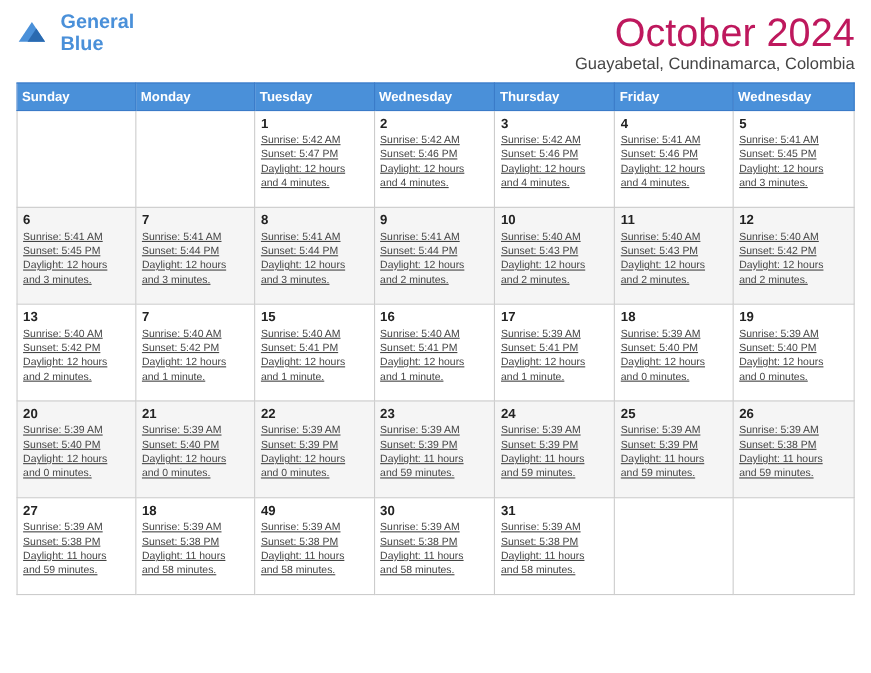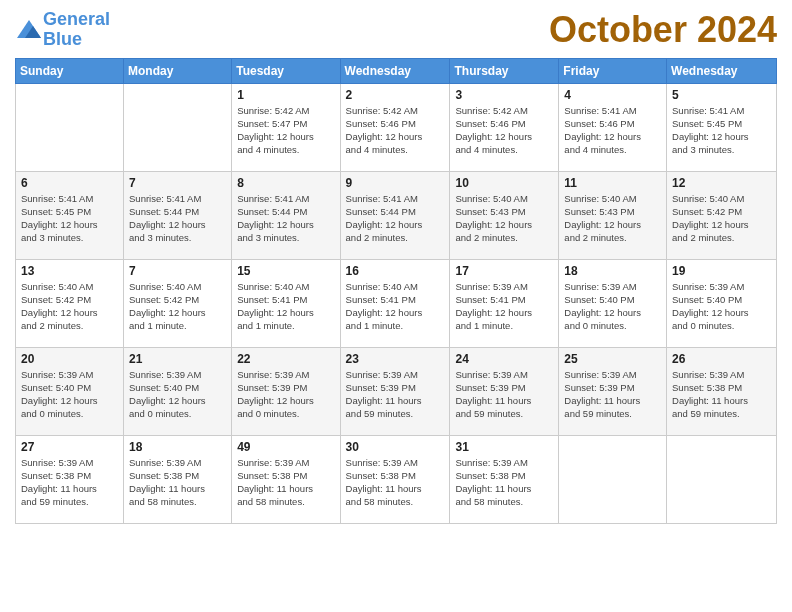--- a/index.html
+++ b/index.html
@@ -12,42 +12,42 @@
     }
     .header {
       display: flex;
       justify-content: space-between;
       align-items: flex-start;
       margin-bottom: 8px;
     }
     .logo {
       display: flex;
       align-items: center;
-      gap: 0;
+      gap: 12px;
     }
     .logo-text {
       font-size: 18px;
       font-weight: bold;
       color: #1a1a2e;
       line-height: 1.1;
     }
     .logo-text span {
       color: #4a90d9;
     }
     .logo-icon {
       width: 28px;
       height: 24px;
     }
     .title-block {
       text-align: right;
     }
     .month-title {
       font-size: 36px;
-      font-weight: 700;
-      color: #a16207;
+      font-weight: 400;
+      color: #be185d;
       line-height: 1.1;
     }
     .subtitle {
       font-size: 15px;
       color: #444;
       font-weight: normal;
     }
     .calendar {
       width: 100%;
       border-collapse: collapse;
@@ -79,20 +79,21 @@
       font-size: 12px;
       font-weight: bold;
       color: #222;
       display: block;
       margin-bottom: 2px;
     }
     .day-info {
       font-size: 9.5px;
       color: #444;
       line-height: 1.4;
+      text-decoration: underline;
     }
     .empty-cell {
       background: #fff !important;
     }
   </style>
 </head>
 <body>
 
 <div class="header">
   <div class="logo">
@@ -100,20 +101,21 @@
       <polygon points="14,2 26,20 2,20" fill="#4a90d9"></polygon>
       <polygon points="18,8 26,20 10,20" fill="#2a6ab0"></polygon>
     </svg>
     <div class="logo-text">
       <div><span>General</span></div>
       <div style="color:#4a90d9"><span>Blue</span></div>
     </div>
   </div>
   <div class="title-block">
     <div class="month-title">October 2024</div>
+    <div class="subtitle">Guayabetal, Cundinamarca, Colombia</div>
   </div>
 </div>
 
 <table class="calendar">
   <thead>
     <tr>
     <th>Sunday</th>
         <th>Monday</th>
         <th>Tuesday</th>
         <th>Wednesday</th>

